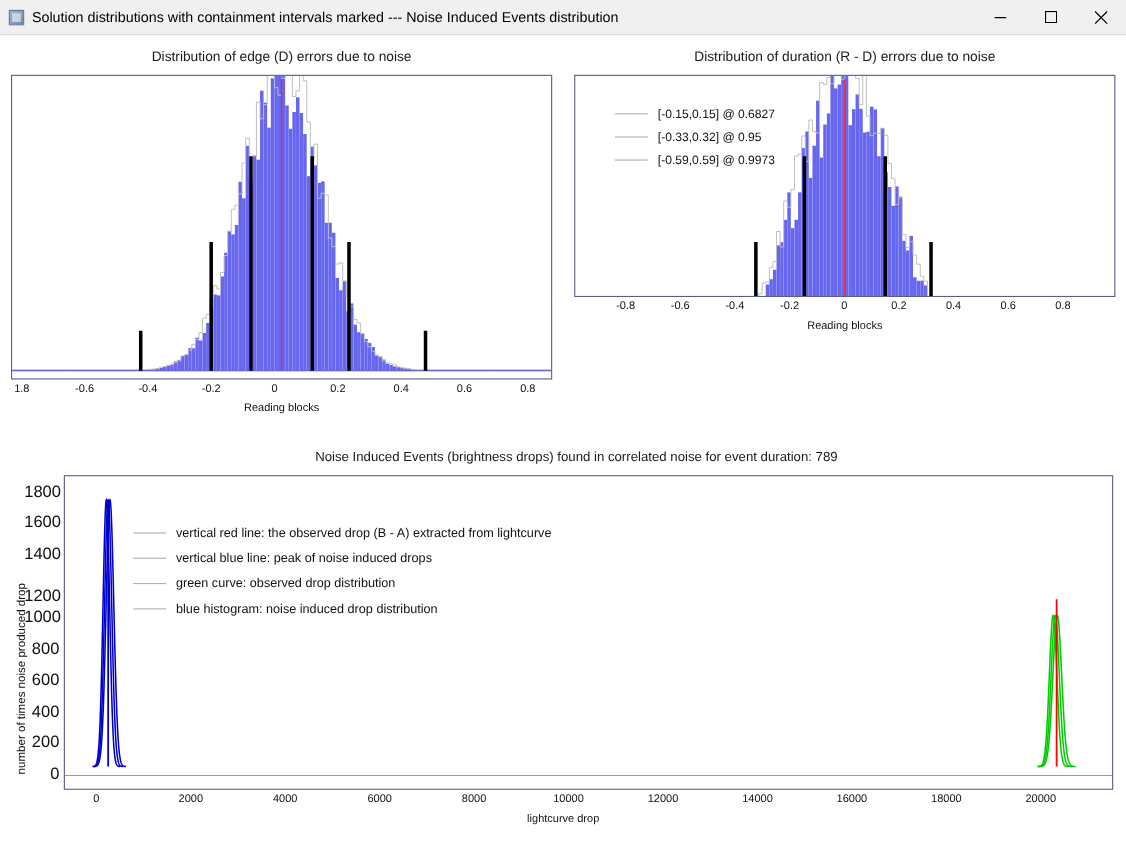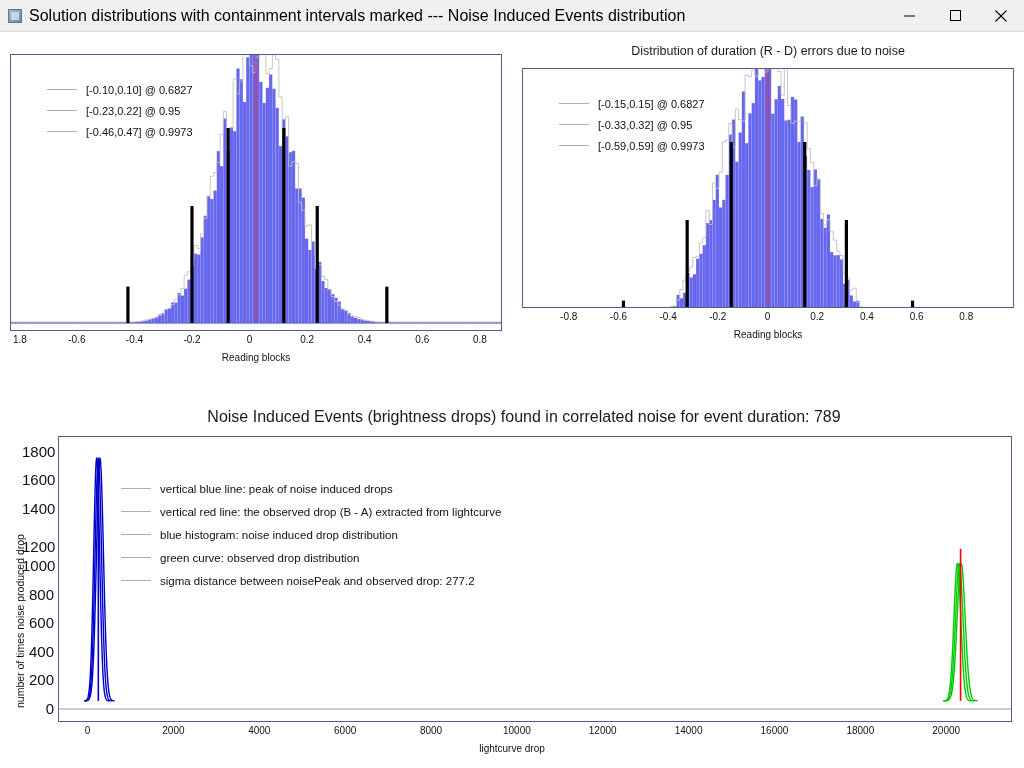--- a/index.html
+++ b/index.html
@@ -36,21 +36,21 @@
     flex: none;
   }
   .titlebar-icon::after {
     content: "";
     position: absolute;
     left: 2px; top: 2px; right: 2px; bottom: 2px;
     background: #ffffff;
     opacity: .55;
   }
   .titlebar-title {
-    font-size: 16px;
+    font-size: 13px;
     color: #000000;
     white-space: nowrap;
     overflow: hidden;
     text-overflow: ellipsis;
     flex: 1 1 auto;
   }
   .winbtns {
     display: flex;
     height: 31px;
     flex: none;
@@ -175,20 +175,21 @@
     <div class="winbtn">
       <svg width="12" height="12" viewBox="0 0 12 12">
           <line x1="0.5" y1="0.5" x2="11.5" y2="11.5" stroke="#000" stroke-width="1.1"></line>
           <line x1="11.5" y1="0.5" x2="0.5" y2="11.5" stroke="#000" stroke-width="1.1"></line>
         </svg>
     </div>
   </div>
 </div>
 
 <div class="plot-area" style="left:0px; top:44px; width:512px;">
+  <div class="panel-title">Distribution of edge (D) errors due to noise</div>
 
   <div class="axes-box" style="margin:10px 10px 0 10px; height:277px;">
     <svg class="hist" width="490" height="275" viewBox="0 0 490 275" preserveAspectRatio="none">
 
       <line x1="0" y1="268" x2="490" y2="268" stroke="#3a3a8a" stroke-width="1"></line>
       <g id="hist1-bars">
           <rect x="0.00" y="267.40" width="3.20" height="0.60" fill="#6666ee"></rect>
           <rect x="3.27" y="267.40" width="3.20" height="0.60" fill="#6666ee"></rect>
           <rect x="6.53" y="267.40" width="3.20" height="0.60" fill="#6666ee"></rect>
           <rect x="9.80" y="267.40" width="3.20" height="0.60" fill="#6666ee"></rect>
@@ -345,54 +346,40 @@
       <g id="hist1-marks">
           <line x1="245.00" y1="2.80" x2="245.00" y2="268" stroke="#ff2020" stroke-width="1.1"></line>
           <line x1="116.93" y1="231.60" x2="116.93" y2="268" stroke="#000000" stroke-width="3.2"></line>
           <line x1="180.97" y1="151.00" x2="180.97" y2="268" stroke="#000000" stroke-width="3.2"></line>
           <line x1="217.16" y1="73.00" x2="217.16" y2="268" stroke="#000000" stroke-width="3.2"></line>
           <line x1="272.84" y1="73.00" x2="272.84" y2="268" stroke="#000000" stroke-width="3.2"></line>
           <line x1="306.25" y1="151.00" x2="306.25" y2="268" stroke="#000000" stroke-width="3.2"></line>
           <line x1="375.85" y1="231.60" x2="375.85" y2="268" stroke="#000000" stroke-width="3.2"></line>
         </g>
     </svg>
-    <div class="legend" style="left:36px; top:24px;">
-      <div class="legend-row">
-          <span class="legend-swatch"></span>
-          <span>[-0.10,0.10] @ 0.6827</span>
-        </div>
-      <div class="legend-row">
-          <span class="legend-swatch"></span>
-          <span>[-0.23,0.22] @ 0.95</span>
-        </div>
-      <div class="legend-row">
-          <span class="legend-swatch"></span>
-          <span>[-0.46,0.47] @ 0.9973</span>
-        </div>
-    </div>
   </div>
 
   <div class="tick-row" style="margin:3px 10px 0 10px;">
     <span style="left:2%">1.8</span>
     <span style="left:13.6%">-0.6</span>
     <span style="left:25.3%">-0.4</span>
     <span style="left:37.0%">-0.2</span>
     <span style="left:48.7%">0</span>
     <span style="left:60.4%">0.2</span>
     <span style="left:72.1%">0.4</span>
     <span style="left:83.8%">0.6</span>
     <span style="left:95.5%">0.8</span>
   </div>
   <div class="axis-label" style="margin-top:4px;">Reading blocks</div>
 </div>
 
 <div class="plot-area" style="left:512px; top:44px; width:512px;">
   <div class="panel-title">Distribution of duration (R - D) errors due to noise</div>
 
-  <div class="axes-box" style="margin:10px 10px 0 10px; height:240px;">
+  <div class="axes-box" style="margin:10px 10px 0 10px; height:202px;">
     <svg class="hist" width="490" height="275" viewBox="0 0 490 275" preserveAspectRatio="none">
       <line x1="0" y1="268" x2="490" y2="268" stroke="#3a3a8a" stroke-width="1"></line>
       <g id="hist2-bars">
           <rect x="0.00" y="267.40" width="3.20" height="0.60" fill="#6666ee"></rect>
           <rect x="3.27" y="267.40" width="3.20" height="0.60" fill="#6666ee"></rect>
           <rect x="6.53" y="267.40" width="3.20" height="0.60" fill="#6666ee"></rect>
           <rect x="9.80" y="267.40" width="3.20" height="0.60" fill="#6666ee"></rect>
           <rect x="13.07" y="267.40" width="3.20" height="0.60" fill="#6666ee"></rect>
           <rect x="16.33" y="267.40" width="3.20" height="0.60" fill="#6666ee"></rect>
           <rect x="19.60" y="267.40" width="3.20" height="0.60" fill="#6666ee"></rect>
@@ -577,21 +564,21 @@
     <span style="left:49.9%">0</span>
     <span style="left:60.0%">0.2</span>
     <span style="left:70.1%">0.4</span>
     <span style="left:80.2%">0.6</span>
     <span style="left:90.3%">0.8</span>
   </div>
   <div class="axis-label" style="margin-top:4px;">Reading blocks</div>
 </div>
 
 <div class="plot-area" style="left:0px; top:408px; width:1024px;">
-  <div class="panel-title" style="font-size:16px;padding-left:24px;">Noise Induced Events (brightness drops) found in correlated noise for event duration: 789</div>
+  <div class="panel-title" style="font-size:12px;padding-left:24px;">Noise Induced Events (brightness drops) found in correlated noise for event duration: 789</div>
 
   <div style="position:relative; margin-top:10px; height:286px;">
 
     <div class="ylabel-vert" style="left:14px; top:272px;">number of times noise produced drop</div>
 
     <div class="ytick" style="left:22px; width:32px; top:272px;">0</div>
     <div class="ytick" style="left:22px; width:32px; top:243.4px;">200</div>
     <div class="ytick" style="left:22px; width:32px; top:214.8px;">400</div>
     <div class="ytick" style="left:22px; width:32px; top:186.2px;">600</div>
     <div class="ytick" style="left:22px; width:32px; top:157.6px;">800</div>
@@ -611,37 +598,33 @@
             <path d="M883.95,263.90 L884.13,263.89 L884.32,263.89 L884.50,263.88 L884.68,263.87 L884.86,263.86 L885.04,263.85 L885.22,263.83 L885.40,263.81 L885.58,263.79 L885.76,263.76 L885.94,263.72 L886.12,263.68 L886.30,263.64 L886.48,263.58 L886.66,263.51 L886.84,263.43 L887.02,263.34 L887.20,263.23 L887.38,263.10 L887.56,262.96 L887.74,262.78 L887.92,262.59 L888.11,262.36 L888.29,262.09 L888.47,261.79 L888.65,261.45 L888.83,261.06 L889.01,260.61 L889.19,260.11 L889.37,259.54 L889.55,258.90 L889.73,258.18 L889.91,257.37 L890.09,256.48 L890.27,255.49 L890.45,254.39 L890.63,253.17 L890.81,251.84 L890.99,250.37 L891.17,248.77 L891.35,247.03 L891.53,245.14 L891.71,243.09 L891.90,240.89 L892.08,238.52 L892.26,235.99 L892.44,233.29 L892.62,230.42 L892.80,227.38 L892.98,224.17 L893.16,220.81 L893.34,217.28 L893.52,213.61 L893.70,209.80 L893.88,205.86 L894.06,201.80 L894.24,197.65 L894.42,193.41 L894.60,189.10 L894.78,184.75 L894.96,180.38 L895.14,176.01 L895.32,171.67 L895.51,167.37 L895.69,163.16 L895.87,159.05 L896.05,155.08 L896.23,151.26 L896.41,147.63 L896.59,144.22 L896.77,141.04 L896.95,138.13 L897.13,135.50 L897.31,133.18 L897.49,131.18 L897.67,129.53 L897.85,128.22 L898.03,127.29 L898.21,126.72 L898.39,126.53 L898.57,126.72 L898.75,127.29 L898.93,128.22 L899.11,129.53 L899.30,131.18 L899.48,133.18 L899.66,135.50 L899.84,138.13 L900.02,141.04 L900.20,144.22 L900.38,147.63 L900.56,151.26 L900.74,155.08 L900.92,159.05 L901.10,163.16 L901.28,167.37 L901.46,171.67 L901.64,176.01 L901.82,180.38 L902.00,184.75 L902.18,189.10 L902.36,193.41 L902.54,197.65 L902.72,201.80 L902.91,205.86 L903.09,209.80 L903.27,213.61 L903.45,217.28 L903.63,220.81 L903.81,224.17 L903.99,227.38 L904.17,230.42 L904.35,233.29 L904.53,235.99 L904.71,238.52 L904.89,240.89 L905.07,243.09 L905.25,245.14 L905.43,247.03 L905.61,248.77 L905.79,250.37 L905.97,251.84 L906.15,253.17 L906.33,254.39 L906.51,255.49 L906.70,256.48 L906.88,257.37 L907.06,258.18 L907.24,258.90 L907.42,259.54 L907.60,260.11 L907.78,260.61 L907.96,261.06 L908.14,261.45 L908.32,261.79 L908.50,262.09 L908.68,262.36 L908.86,262.59 L909.04,262.78 L909.22,262.96 L909.40,263.10 L909.58,263.23 L909.76,263.34 L909.94,263.43 L910.12,263.51 L910.31,263.58 L910.49,263.64 L910.67,263.68 L910.85,263.72 L911.03,263.76 L911.21,263.79 L911.39,263.81 L911.57,263.83 L911.75,263.85 L911.93,263.86 L912.11,263.87 L912.29,263.88 L912.47,263.89 L912.65,263.89 L912.83,263.90 " fill="none" stroke="#00cc00" stroke-width="1.4"></path>
             <path d="M884.69,263.90 L884.88,263.89 L885.08,263.89 L885.27,263.88 L885.47,263.87 L885.66,263.86 L885.86,263.85 L886.05,263.83 L886.25,263.81 L886.44,263.79 L886.64,263.76 L886.83,263.72 L887.03,263.68 L887.22,263.64 L887.42,263.58 L887.61,263.51 L887.81,263.43 L888.00,263.34 L888.20,263.23 L888.39,263.10 L888.59,262.96 L888.78,262.78 L888.98,262.59 L889.17,262.36 L889.37,262.09 L889.56,261.79 L889.76,261.45 L889.95,261.06 L890.15,260.61 L890.34,260.11 L890.54,259.54 L890.73,258.90 L890.93,258.18 L891.12,257.37 L891.32,256.48 L891.51,255.49 L891.71,254.39 L891.90,253.17 L892.10,251.84 L892.29,250.37 L892.49,248.77 L892.68,247.03 L892.88,245.14 L893.07,243.09 L893.27,240.89 L893.46,238.52 L893.66,235.99 L893.85,233.29 L894.05,230.42 L894.24,227.38 L894.44,224.17 L894.63,220.81 L894.83,217.28 L895.02,213.61 L895.22,209.80 L895.41,205.86 L895.61,201.80 L895.80,197.65 L896.00,193.41 L896.19,189.10 L896.39,184.75 L896.58,180.38 L896.78,176.01 L896.97,171.67 L897.16,167.37 L897.36,163.16 L897.55,159.05 L897.75,155.08 L897.94,151.26 L898.14,147.63 L898.33,144.22 L898.53,141.04 L898.72,138.13 L898.92,135.50 L899.11,133.18 L899.31,131.18 L899.50,129.53 L899.70,128.22 L899.89,127.29 L900.09,126.72 L900.28,126.53 L900.48,126.72 L900.67,127.29 L900.87,128.22 L901.06,129.53 L901.26,131.18 L901.45,133.18 L901.65,135.50 L901.84,138.13 L902.04,141.04 L902.23,144.22 L902.43,147.63 L902.62,151.26 L902.82,155.08 L903.01,159.05 L903.21,163.16 L903.40,167.37 L903.60,171.67 L903.79,176.01 L903.99,180.38 L904.18,184.75 L904.38,189.10 L904.57,193.41 L904.77,197.65 L904.96,201.80 L905.16,205.86 L905.35,209.80 L905.55,213.61 L905.74,217.28 L905.94,220.81 L906.13,224.17 L906.33,227.38 L906.52,230.42 L906.72,233.29 L906.91,235.99 L907.11,238.52 L907.30,240.89 L907.50,243.09 L907.69,245.14 L907.89,247.03 L908.08,248.77 L908.28,250.37 L908.47,251.84 L908.67,253.17 L908.86,254.39 L909.06,255.49 L909.25,256.48 L909.45,257.37 L909.64,258.18 L909.84,258.90 L910.03,259.54 L910.22,260.11 L910.42,260.61 L910.61,261.06 L910.81,261.45 L911.00,261.79 L911.20,262.09 L911.39,262.36 L911.59,262.59 L911.78,262.78 L911.98,262.96 L912.17,263.10 L912.37,263.23 L912.56,263.34 L912.76,263.43 L912.95,263.51 L913.15,263.58 L913.34,263.64 L913.54,263.68 L913.73,263.72 L913.93,263.76 L914.12,263.79 L914.32,263.81 L914.51,263.83 L914.71,263.85 L914.90,263.86 L915.10,263.87 L915.29,263.88 L915.49,263.89 L915.68,263.89 L915.88,263.90 " fill="none" stroke="#00cc00" stroke-width="1.4"></path>
             <path d="M885.43,263.90 L885.63,263.89 L885.84,263.89 L886.05,263.88 L886.26,263.87 L886.47,263.86 L886.68,263.85 L886.89,263.83 L887.10,263.81 L887.31,263.79 L887.52,263.76 L887.73,263.72 L887.94,263.68 L888.15,263.64 L888.36,263.58 L888.57,263.51 L888.78,263.43 L888.98,263.34 L889.19,263.23 L889.40,263.10 L889.61,262.96 L889.82,262.78 L890.03,262.59 L890.24,262.36 L890.45,262.09 L890.66,261.79 L890.87,261.45 L891.08,261.06 L891.29,260.61 L891.50,260.11 L891.71,259.54 L891.92,258.90 L892.13,258.18 L892.33,257.37 L892.54,256.48 L892.75,255.49 L892.96,254.39 L893.17,253.17 L893.38,251.84 L893.59,250.37 L893.80,248.77 L894.01,247.03 L894.22,245.14 L894.43,243.09 L894.64,240.89 L894.85,238.52 L895.06,235.99 L895.27,233.29 L895.47,230.42 L895.68,227.38 L895.89,224.17 L896.10,220.81 L896.31,217.28 L896.52,213.61 L896.73,209.80 L896.94,205.86 L897.15,201.80 L897.36,197.65 L897.57,193.41 L897.78,189.10 L897.99,184.75 L898.20,180.38 L898.41,176.01 L898.62,171.67 L898.82,167.37 L899.03,163.16 L899.24,159.05 L899.45,155.08 L899.66,151.26 L899.87,147.63 L900.08,144.22 L900.29,141.04 L900.50,138.13 L900.71,135.50 L900.92,133.18 L901.13,131.18 L901.34,129.53 L901.55,128.22 L901.76,127.29 L901.97,126.72 L902.17,126.53 L902.38,126.72 L902.59,127.29 L902.80,128.22 L903.01,129.53 L903.22,131.18 L903.43,133.18 L903.64,135.50 L903.85,138.13 L904.06,141.04 L904.27,144.22 L904.48,147.63 L904.69,151.26 L904.90,155.08 L905.11,159.05 L905.32,163.16 L905.52,167.37 L905.73,171.67 L905.94,176.01 L906.15,180.38 L906.36,184.75 L906.57,189.10 L906.78,193.41 L906.99,197.65 L907.20,201.80 L907.41,205.86 L907.62,209.80 L907.83,213.61 L908.04,217.28 L908.25,220.81 L908.46,224.17 L908.66,227.38 L908.87,230.42 L909.08,233.29 L909.29,235.99 L909.50,238.52 L909.71,240.89 L909.92,243.09 L910.13,245.14 L910.34,247.03 L910.55,248.77 L910.76,250.37 L910.97,251.84 L911.18,253.17 L911.39,254.39 L911.60,255.49 L911.81,256.48 L912.01,257.37 L912.22,258.18 L912.43,258.90 L912.64,259.54 L912.85,260.11 L913.06,260.61 L913.27,261.06 L913.48,261.45 L913.69,261.79 L913.90,262.09 L914.11,262.36 L914.32,262.59 L914.53,262.78 L914.74,262.96 L914.95,263.10 L915.16,263.23 L915.36,263.34 L915.57,263.43 L915.78,263.51 L915.99,263.58 L916.20,263.64 L916.41,263.68 L916.62,263.72 L916.83,263.76 L917.04,263.79 L917.25,263.81 L917.46,263.83 L917.67,263.85 L917.88,263.86 L918.09,263.87 L918.30,263.88 L918.51,263.89 L918.71,263.89 L918.92,263.90 " fill="none" stroke="#00cc00" stroke-width="1.4"></path>
             <line x1="39.32" y1="21.47" x2="39.32" y2="263.92" stroke="#0000cc" stroke-width="1.6"></line>
             <line x1="901.57" y1="111.71" x2="901.57" y2="263.92" stroke="#ff0000" stroke-width="1.6"></line>
           </g>
       </svg>
       <div class="blegend" style="left:62px; top:40px;">
         <div class="blegend-row">
             <span class="blegend-swatch"></span>
-            <span>vertical blue line: peak of noise induced drops</span>
-          </div>
-        <div class="blegend-row">
-            <span class="blegend-swatch"></span>
             <span>vertical red line: the observed drop (B - A) extracted from lightcurve</span>
           </div>
         <div class="blegend-row">
             <span class="blegend-swatch"></span>
-            <span>blue histogram: noise induced drop distribution</span>
+            <span>vertical blue line: peak of noise induced drops</span>
           </div>
         <div class="blegend-row">
             <span class="blegend-swatch"></span>
             <span>green curve: observed drop distribution</span>
           </div>
         <div class="blegend-row">
             <span class="blegend-swatch"></span>
-            <span>sigma distance between noisePeak and observed drop: 277.2</span>
+            <span>blue histogram: noise induced drop distribution</span>
           </div>
       </div>
     </div>
   </div>
 
   <div class="tick-row" style="margin:3px 12px 0 58px;">
     <span style="left:3.1%">0</span>
     <span style="left:12.1%">2000</span>
     <span style="left:21.1%">4000</span>
     <span style="left:30.1%">6000</span>

